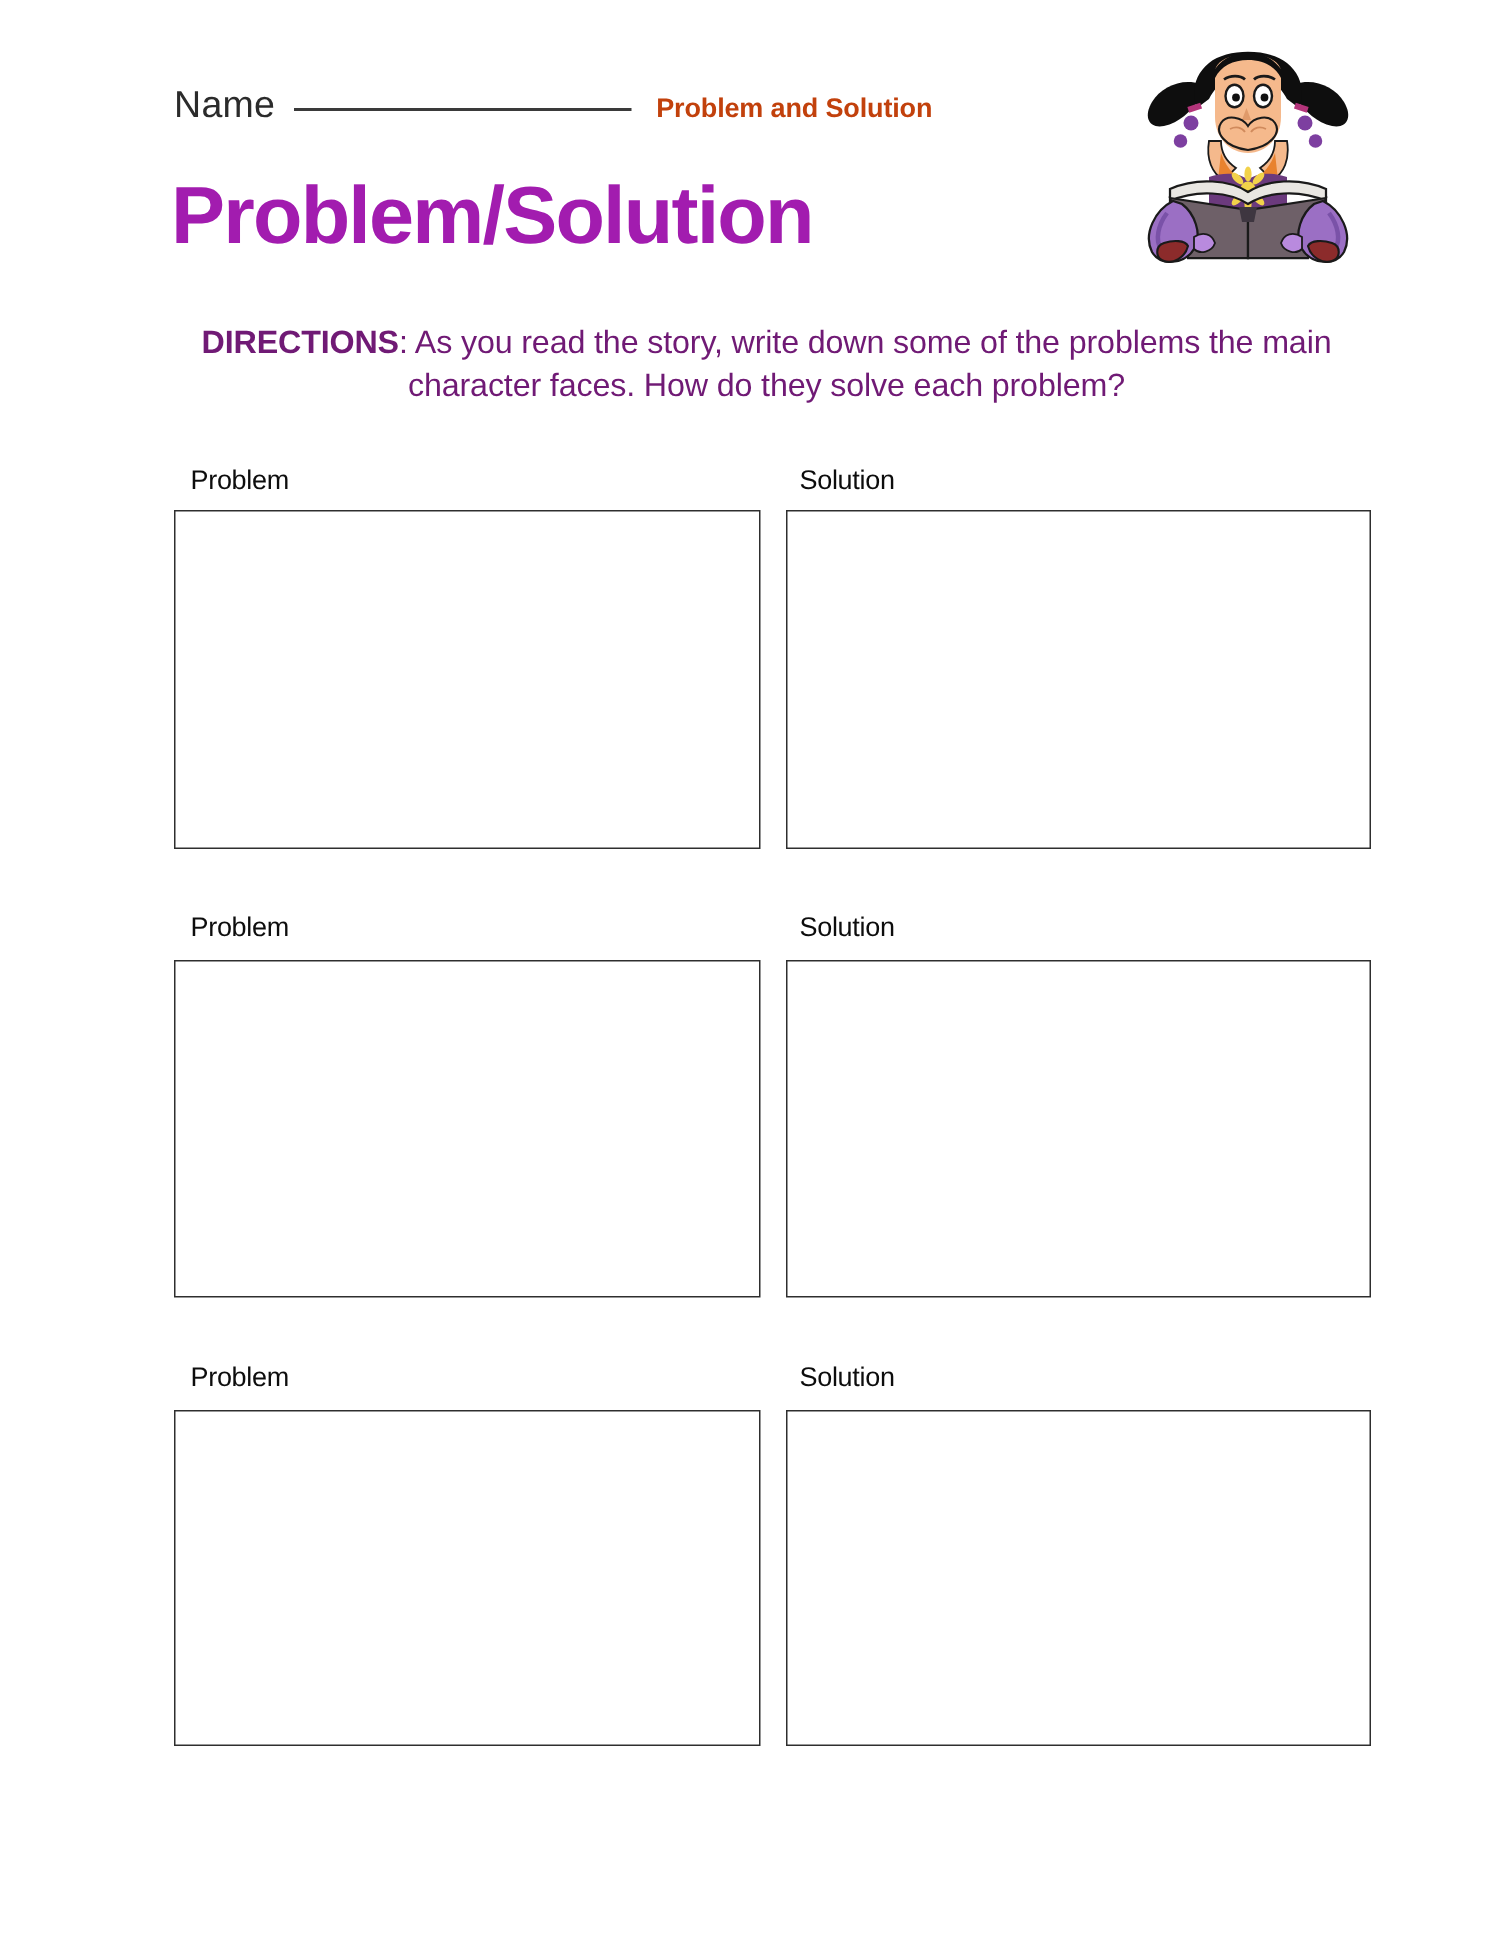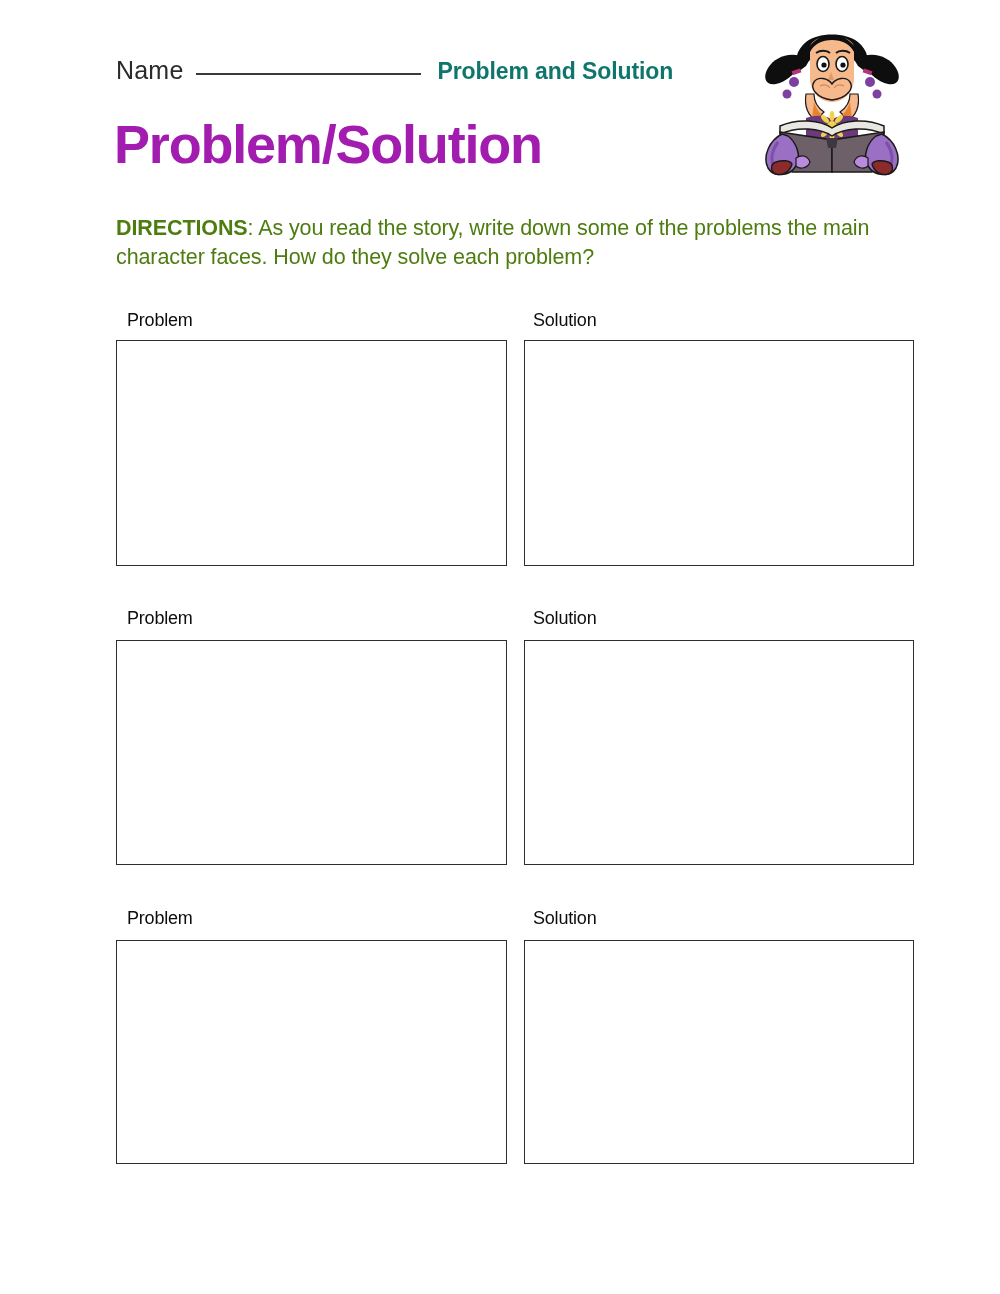--- a/index.html
+++ b/index.html
@@ -9,20 +9,21 @@
     height: 1294px;
     background: #ffffff;
     font-family: "Liberation Sans", sans-serif;
     overflow: hidden;
   }
   .page {
     position: relative;
     width: 875px;
     height: 1294px;
     background: #ffffff;
+    text-align: center;
   }
 
   
   .header-row {
     position: absolute;
     left: 116px;
     top: 56px;
     width: 620px;
     height: 34px;
     display: flex;
@@ -38,23 +39,23 @@
   .name-rule {
     width: 225px;
     height: 0;
     border-bottom: 2px solid #3a3a3a;
     margin-left: 12px;
     margin-right: 17px;
     position: relative;
     top: -4px;
   }
   .header-subtitle {
-    font-size: 23px;
+    font-size: 18px;
     font-weight: 700;
-    color: #0f766e;
+    color: #c2410c;
     white-space: nowrap;
     letter-spacing: -0.1px;
   }
 
   
   .page-title {
     position: absolute;
     left: 114px;
     top: 116px;
     font-size: 54px;
@@ -75,21 +76,21 @@
   }
 
   
   .directions {
     position: absolute;
     left: 116px;
     top: 214px;
     width: 790px;
     font-size: 21.5px;
     line-height: 1.36;
-    color: #4d7c0f;
+    color: #701a75;
     letter-spacing: -0.1px;
   }
   .directions .dir-strong { font-weight: 700; }
 
   
   .grid { position: absolute; left: 0; top: 0; width: 1000px; height: 1294px; }
   .cell-label {
     position: absolute;
     font-size: 18px;
     font-weight: 400;

